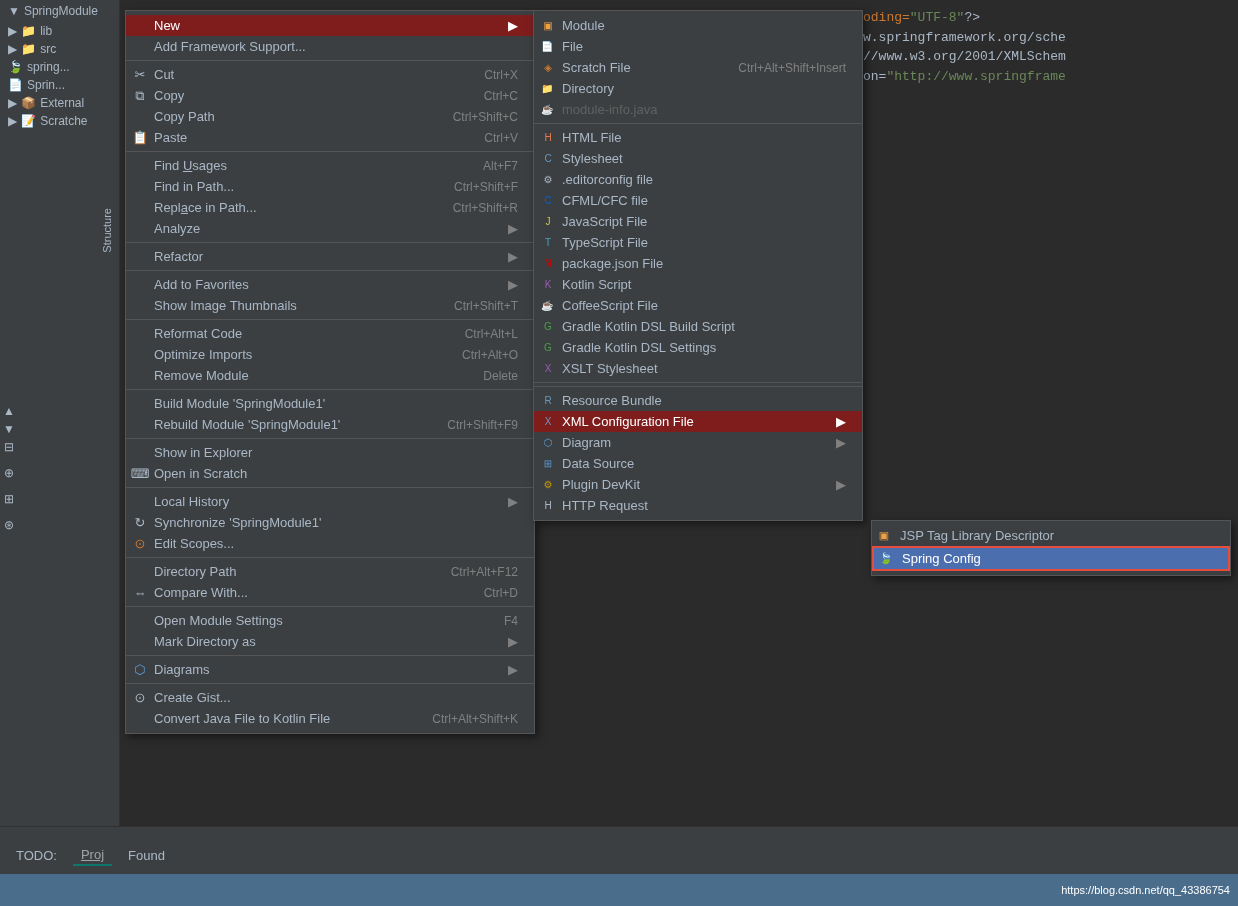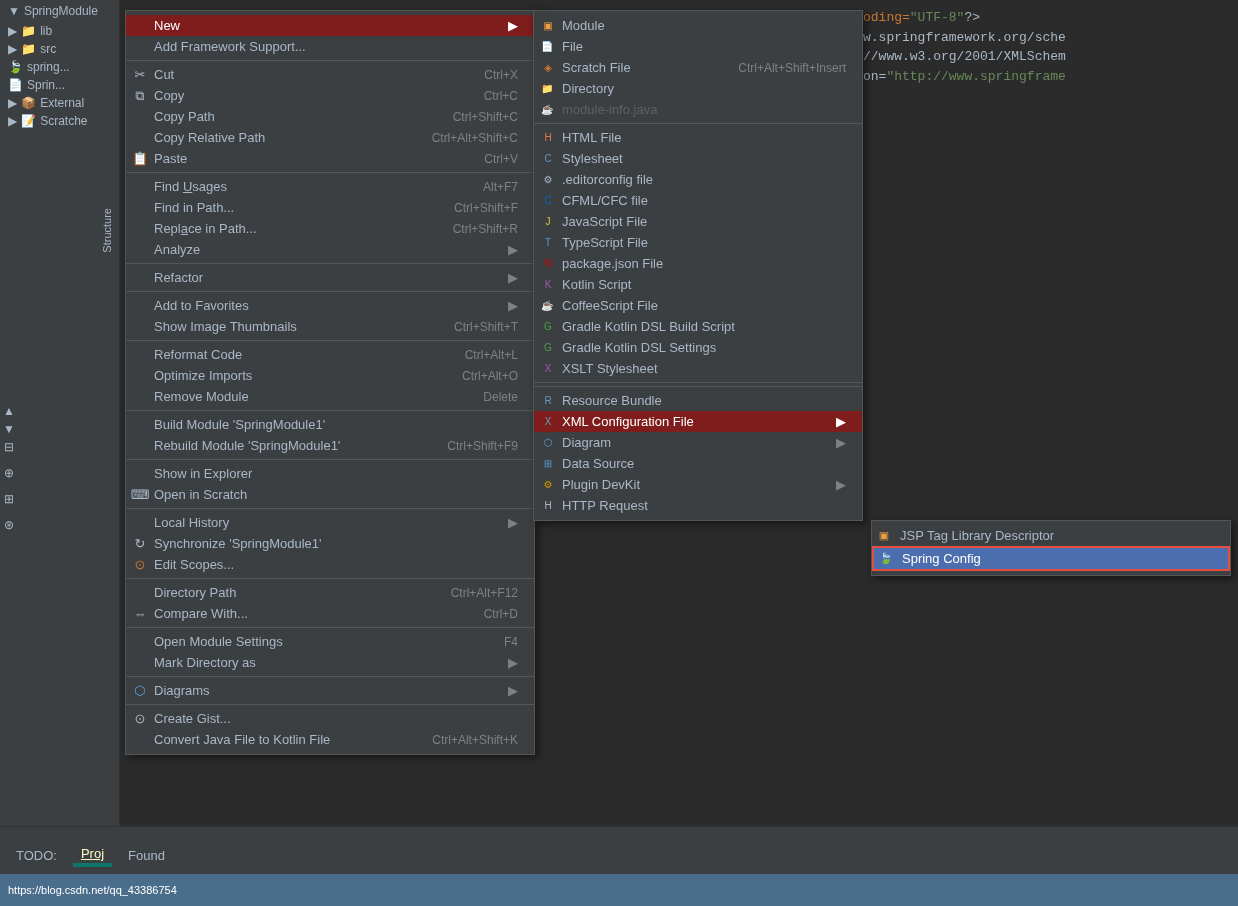--- a/index.html
+++ b/index.html
@@ -76,21 +76,21 @@
 
     .status-bar {
       position: absolute;
       bottom: 0;
       left: 0;
       right: 0;
       height: 22px;
       background: #4a6d8c;
       display: flex;
       align-items: center;
-      justify-content: flex-start;
+      justify-content: flex-end;
       padding: 16px 8px;
       font-size: 11px;
       color: #ffffff;
     }
 
     
     .context-menu {
       position: absolute;
       top: 10px;
       left: 125px;
@@ -196,22 +196,22 @@
     .icon-plugin { color: #cc9900; }
     .icon-http { color: #a9b7c6; }
 
     .tab-label {
       color: #a9b7c6;
       padding: 2px 8px;
       cursor: pointer;
     }
 
     .tab-label.active {
-      color: #fef9c3;
-      border-bottom: 4px solid #0f766e;
+      color: #a3a3a3;
+      border-bottom: 2px solid #0f766e;
       text-decoration: underline;
     }
 
     
     .mini-icon {
       display: inline-block;
       width: 14px;
       height: 14px;
       font-size: 10px;
       text-align: center;
@@ -299,25 +299,20 @@
     <span class="icon-placeholder" style="color:#a9b7c6;">⧉</span>
     <span>Copy</span>
     <span class="shortcut">Ctrl+C</span>
   </div>
   <div class="menu-item">
     <span class="icon-placeholder"></span>
     <span>Copy Path</span>
     <span class="shortcut">Ctrl+Shift+C</span>
   </div>
   <div class="menu-item">
-    <span class="icon-placeholder"></span>
-    <span>Copy Relative Path</span>
-    <span class="shortcut">Ctrl+Alt+Shift+C</span>
-  </div>
-  <div class="menu-item">
     <span class="icon-placeholder" style="color:#a9b7c6;">📋</span>
     <span>Paste</span>
     <span class="shortcut">Ctrl+V</span>
   </div>
   <div class="menu-separator"></div>
   <div class="menu-item">
     <span class="icon-placeholder"></span>
     <span>Find <u>U</u>sages</span>
     <span class="shortcut">Alt+F7</span>
   </div>

